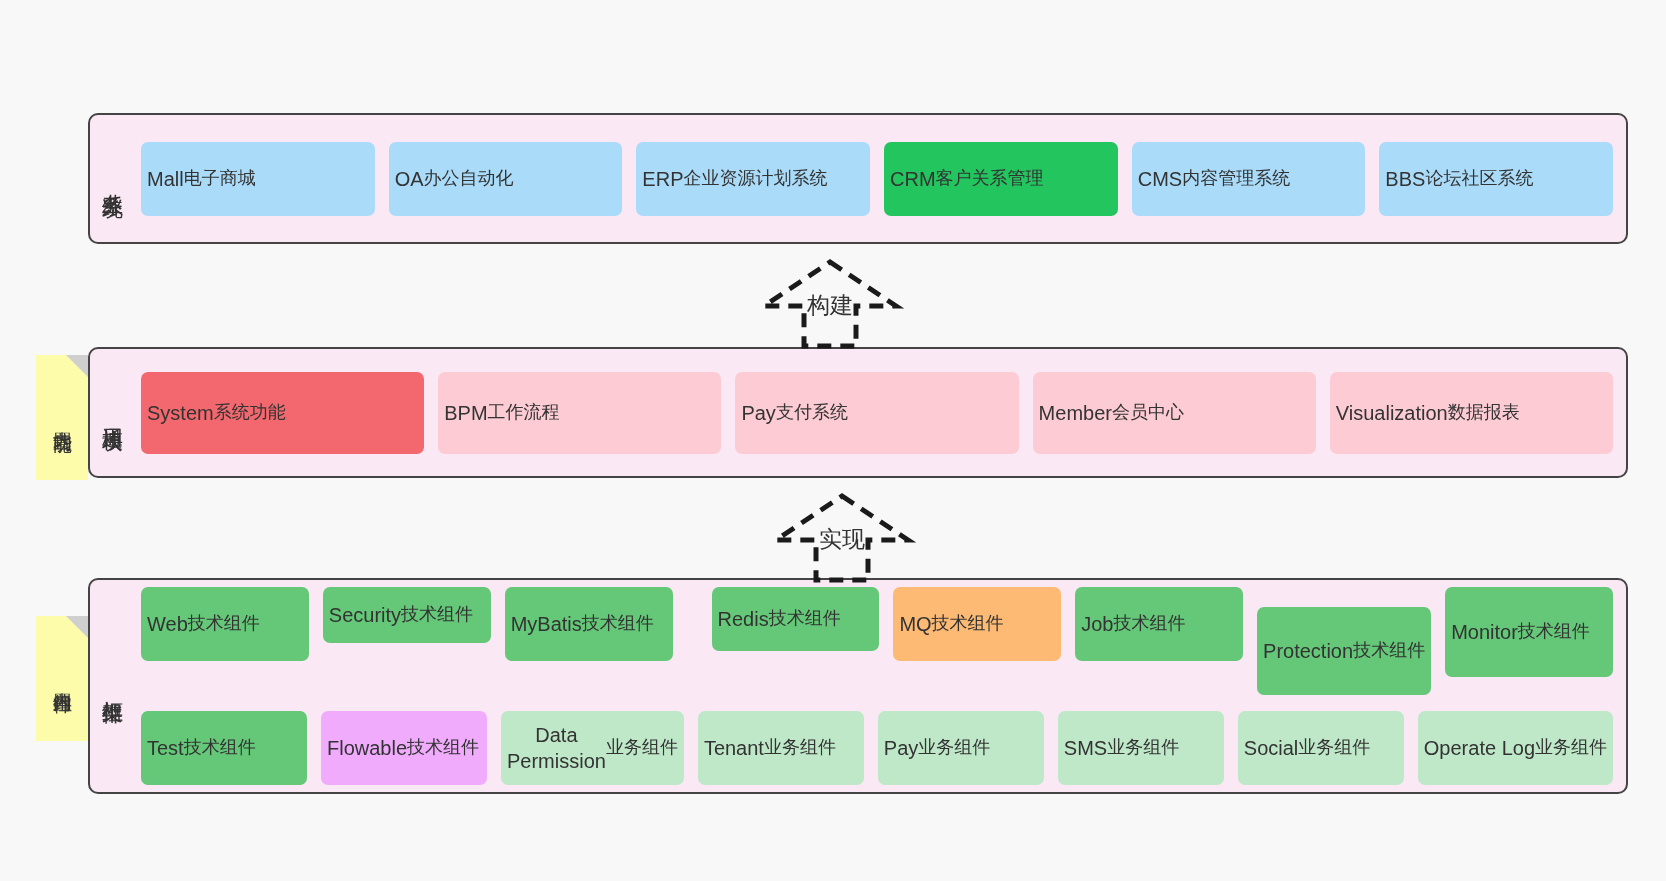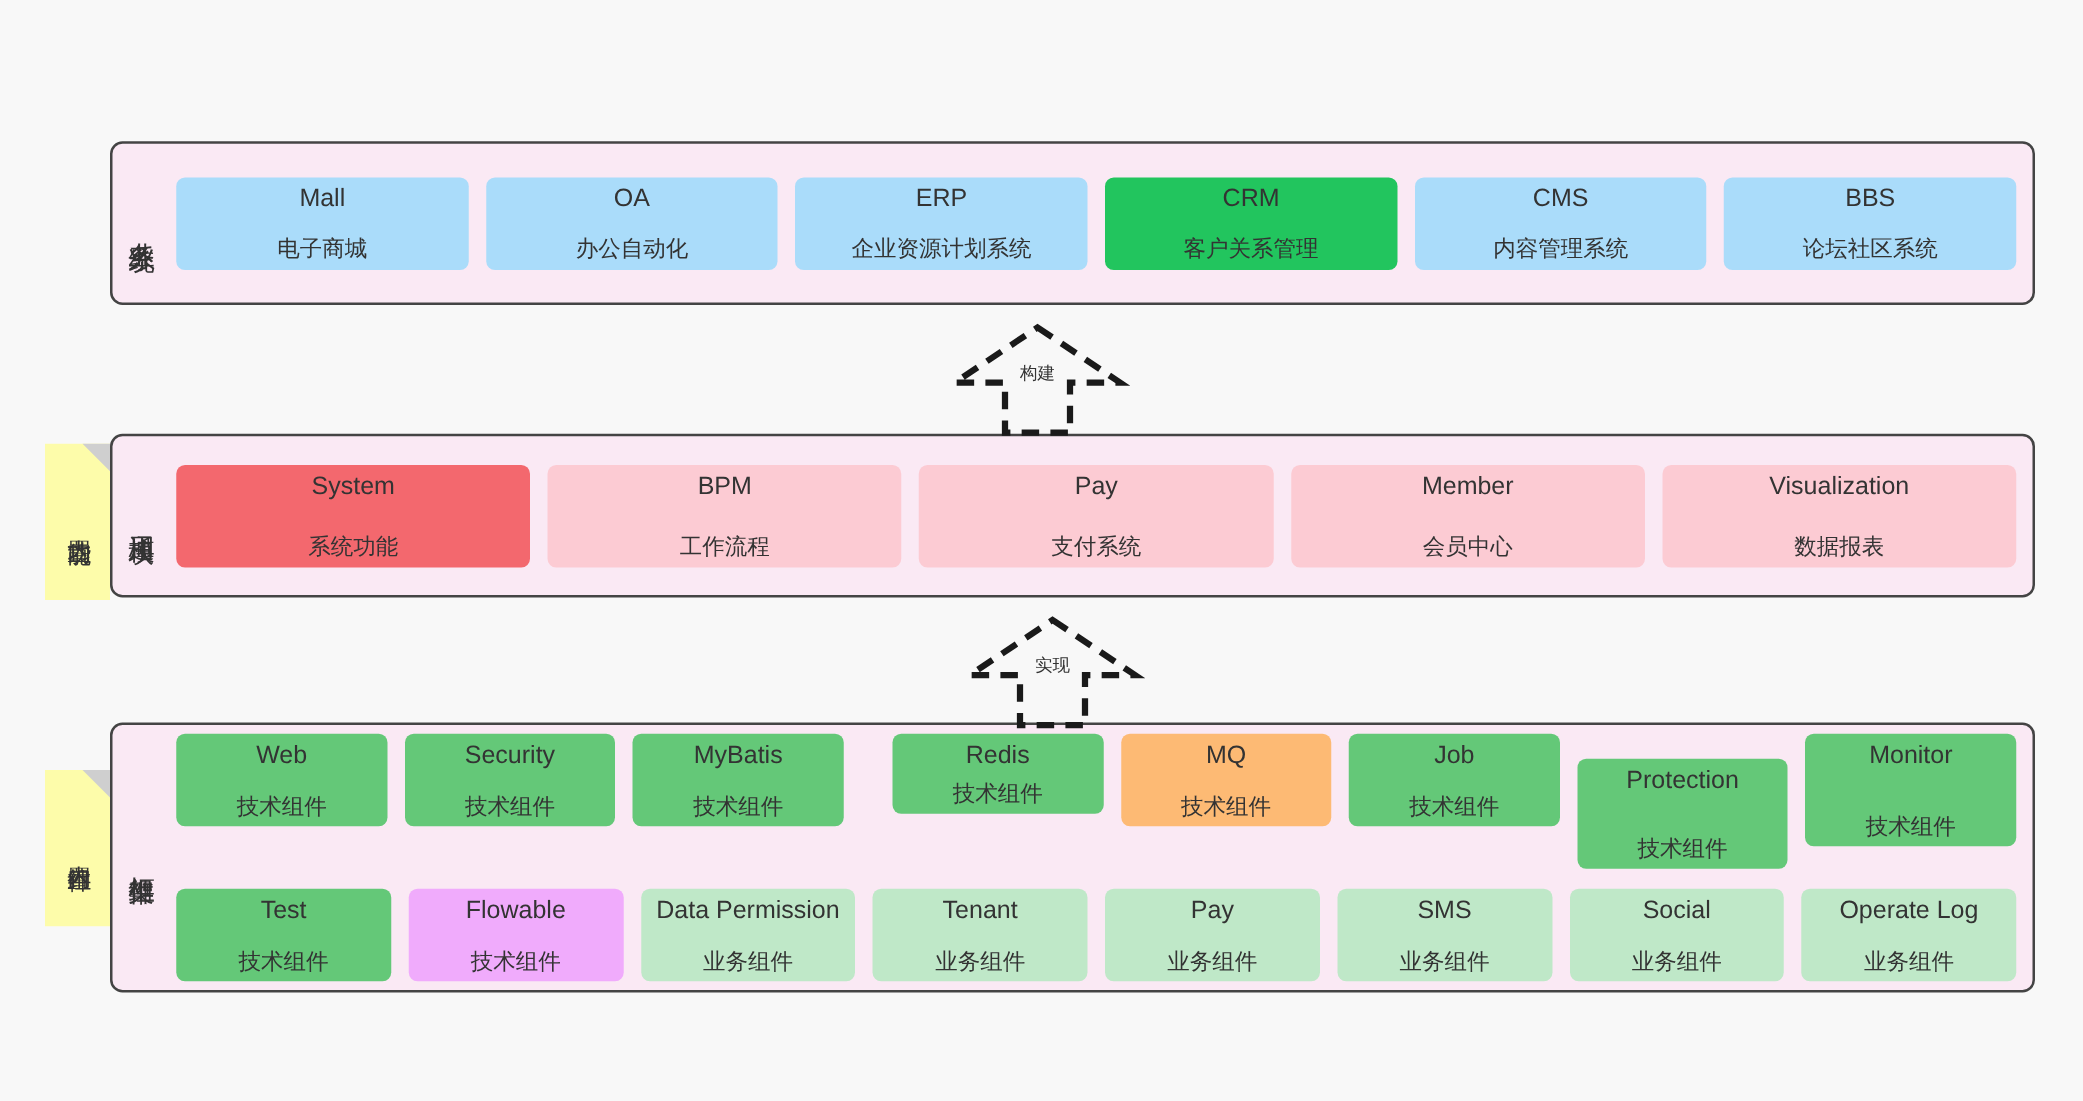--- a/index.html
+++ b/index.html
@@ -65,23 +65,23 @@
   .row {
     display: flex;
     width: 100%;
     gap: 0;
   }
 
   
   .box {
     border-radius: 7px;
     display: flex;
-    flex-direction: column;
+    flex-direction: row;
     align-items: center;
-    justify-content: space-between;
+    justify-content: flex-start;
     text-align: center;
     box-sizing: border-box;
     padding: 4px 6px;
     flex: 1 1 0;
     margin: 0 7px;
   }
 
   .box .name {
     font-size: 20px;
     line-height: 1.3;
@@ -129,21 +129,21 @@
     z-index: 2;
   }
   .connector svg {
     display: block;
     overflow: visible;
   }
   .connector .clabel {
     position: absolute;
     left: 50%;
     transform: translateX(-50%);
-    font-size: 14px;
+    font-size: 23px;
     color: #333333;
     background: transparent;
     white-space: nowrap;
   }
 </style>
 </head>
 <body>
 
 <div class="canvas">
 
@@ -229,21 +229,21 @@
 
   <div class="layer" id="layer-framework" style="left:88px; top:578px; width:1540px; height:216px;">
     <div class="layer-title">框架组件</div>
     <div class="layer-boxes two-rows">
 
       <div class="row">
         <div class="box" style="background:#64c878; height:74px;">
           <div class="name">Web</div>
           <div class="sub">技术组件</div>
         </div>
-        <div class="box" style="background:#64c878; height:74px;">
+        <div class="box" style="background:#64c878; height:56px;">
           <div class="name">Security</div>
           <div class="sub">技术组件</div>
         </div>
         <div class="box" style="background:#64c878; height:74px;">
           <div class="name">MyBatis</div>
           <div class="sub">技术组件</div>
         </div>
         <div class="box" style="background:#64c878; height:64px;margin-left:32px;">
           <div class="name">Redis</div>
           <div class="sub">技术组件</div>

